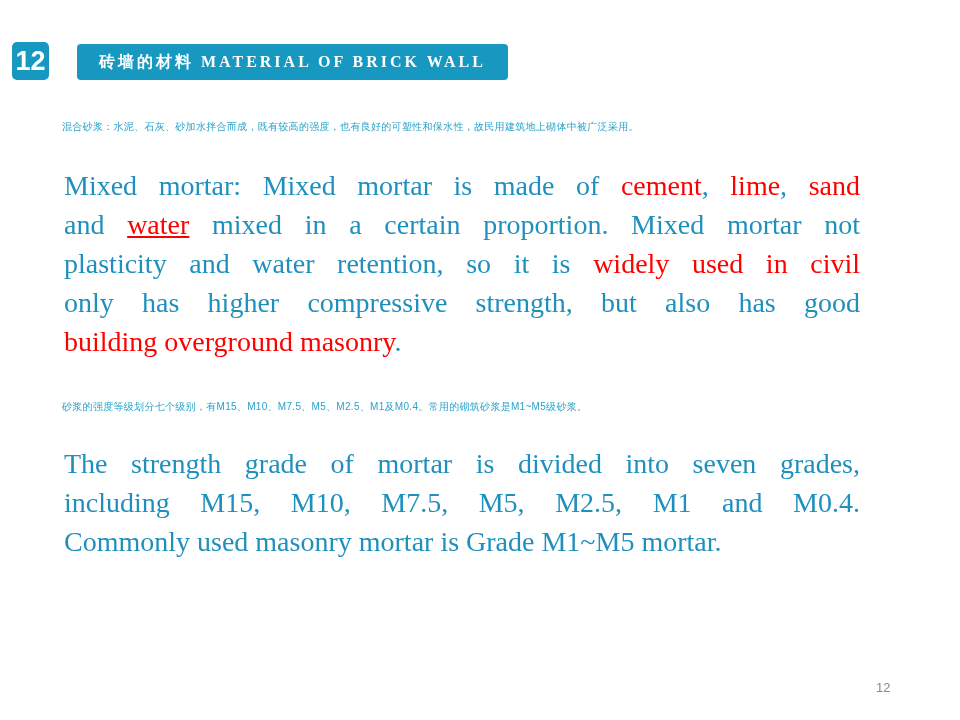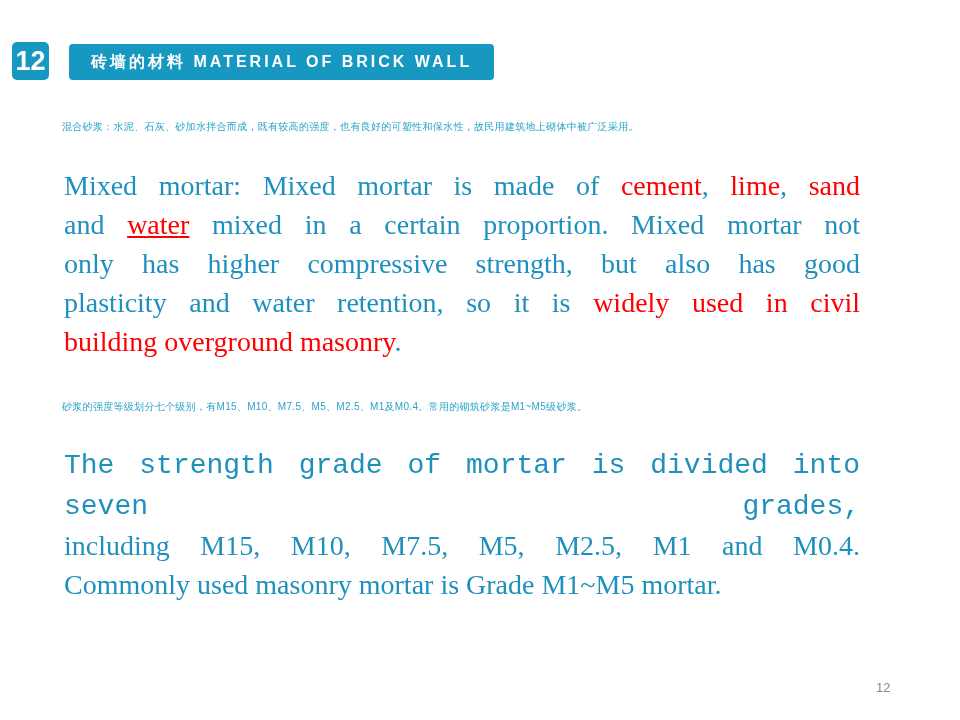--- a/index.html
+++ b/index.html
@@ -26,33 +26,33 @@
     color: #ffffff;
     font-size: 27px;
     font-weight: bold;
     display: flex;
     align-items: center;
     justify-content: center;
     font-family: "Liberation Sans", sans-serif;
   }
   .header-bar {
     position: absolute;
-    left: 69px;
+    left: 77px;
     top: 44px;
     height: 36px;
     background: var(--teal);
     border-radius: 4px;
     color: #ffffff;
     font-size: 16px;
     font-weight: 600;
     letter-spacing: 3px;
     line-height: 36px;
     padding: 0 22px;
     white-space: nowrap;
-    font-family: Liberation Sans, sans-serif;
+    font-family: Liberation Serif, serif;
   }
   .cn-note {
     position: absolute;
     left: 62px;
     width: 806px;
     margin: 0;
     color: var(--cn);
     font-size: 10px;
     line-height: 21px;
     letter-spacing: 0.3px;
@@ -99,28 +99,28 @@
 
   <div class="header-bar">
     <span>砖墙的材料 MATERIAL OF BRICK WALL</span>
   </div>
 
   <p class="cn-note cn-1">混合砂浆：水泥、石灰、砂加水拌合而成，既有较高的强度，也有良好的可塑性和保水性，故民用建筑地上砌体中被广泛采用。</p>
 
   <div class="en-para en-1">
       <div class="line"><span style="color: rgb(31, 144, 189);">Mixed mortar: Mixed mortar is made of </span><span style="color: rgb(255, 0, 0);">cement</span><span style="color: rgb(31, 144, 189);">, </span><span style="color: rgb(255, 0, 0);">lime</span><span style="color: rgb(31, 144, 189);">, </span><span style="color: rgb(255, 0, 0);">sand</span></div>
       <div class="line"><span style="color: rgb(31, 144, 189);">and </span><span style="color: rgb(255, 0, 0); text-decoration: underline;">water</span><span style="color: rgb(31, 144, 189);"> mixed in a certain proportion. Mixed mortar not</span></div>
+      <div class="line"><span style="color: rgb(31, 144, 189);">plasticity and water retention, so it is </span><span style="color: rgb(255, 0, 0);">widely used in civil</span></div>
       <div class="line"><span style="color: rgb(31, 144, 189);">only has higher compressive strength, but also has good</span></div>
-      <div class="line"><span style="color: rgb(31, 144, 189);">plasticity and water retention, so it is </span><span style="color: rgb(255, 0, 0);">widely used in civil</span></div>
       <div class="line last"><span style="color: rgb(255, 0, 0);">building overground masonry</span><span style="color: rgb(31, 144, 189);">.</span></div>
     </div>
 
   <p class="cn-note cn-2">砂浆的强度等级划分七个级别，有M15、M10、M7.5、M5、M2.5、M1及M0.4。常用的砌筑砂浆是M1~M5级砂浆。</p>
 
   <div class="en-para en-2">
-      <div class="line"><span style="color: rgb(31, 144, 189); font-family: Liberation Mono, monospace;">The strength grade of mortar is divided into seven grades,</span></div>
+      <div class="line"><span style="color: rgb(31, 144, 189);">The strength grade of mortar is divided into seven grades,</span></div>
       <div class="line"><span style="color: rgb(31, 144, 189);">including M15, M10, M7.5, M5, M2.5, M1 and M0.4.</span></div>
       <div class="line last"><span style="color: rgb(31, 144, 189);">Commonly used masonry mortar is Grade M1~M5 mortar.</span></div>
     </div>
 
   <div class="page-number">12</div>
 
 </div>
 
 </body></html>

